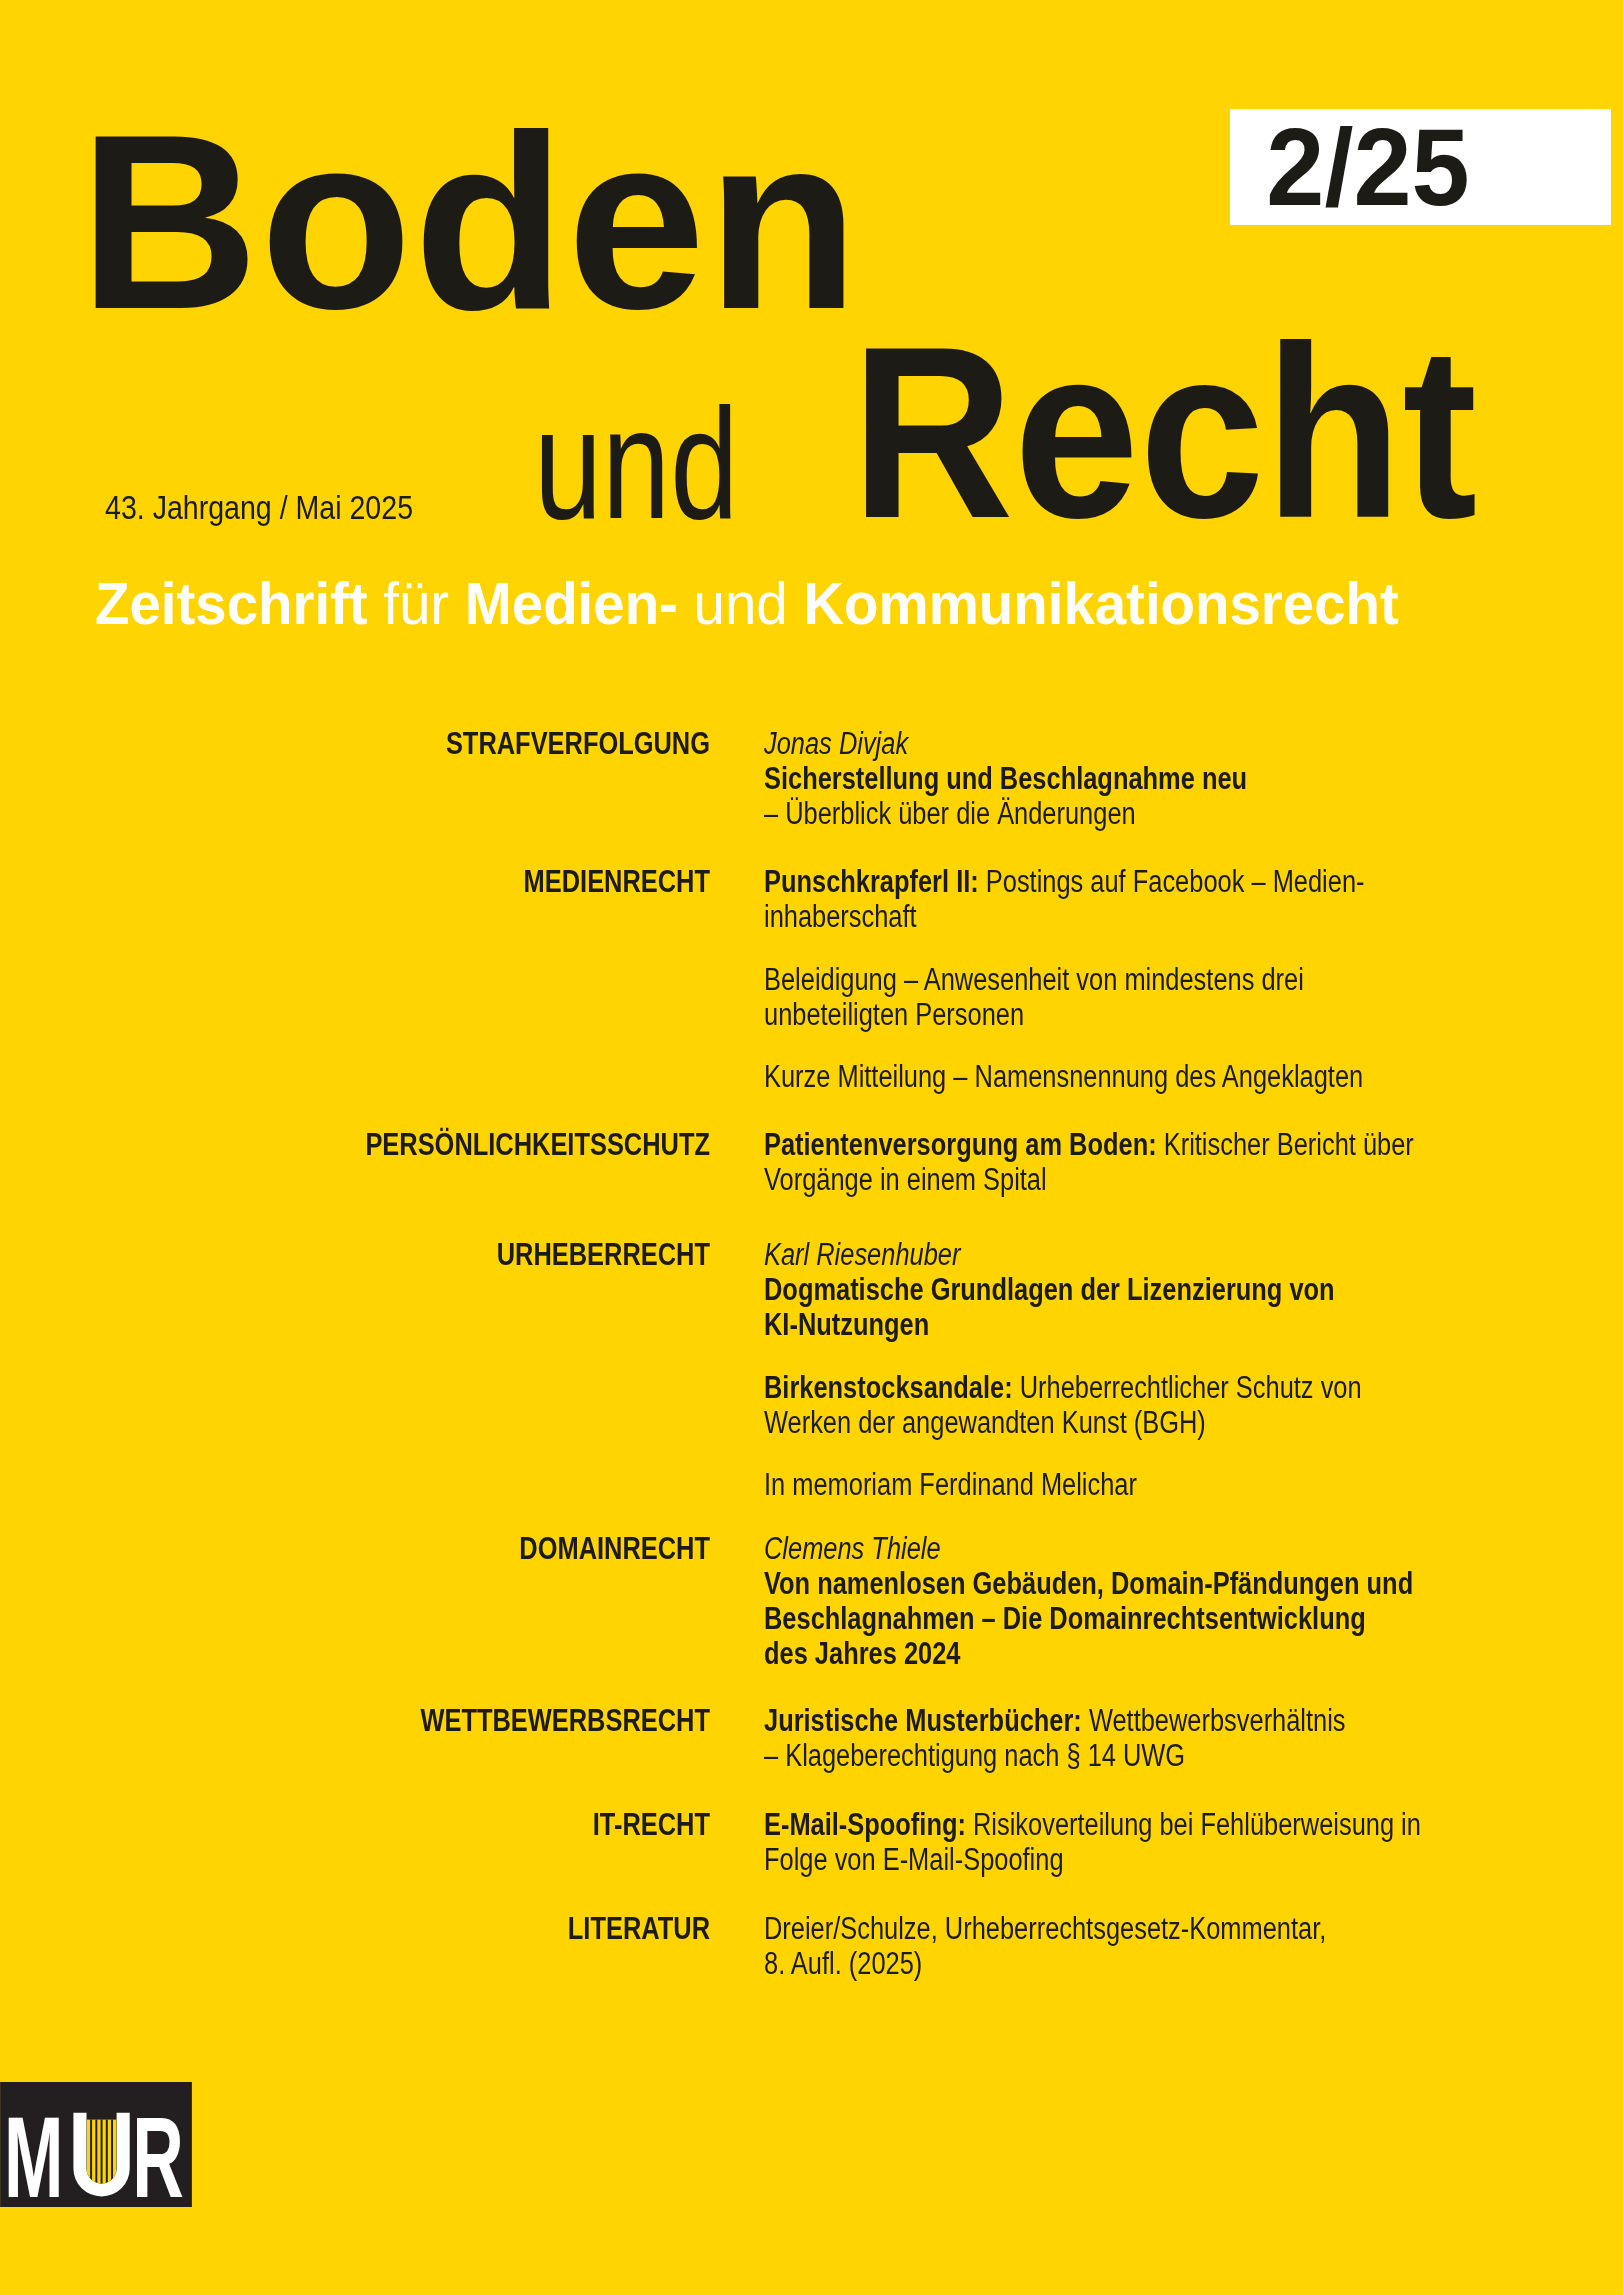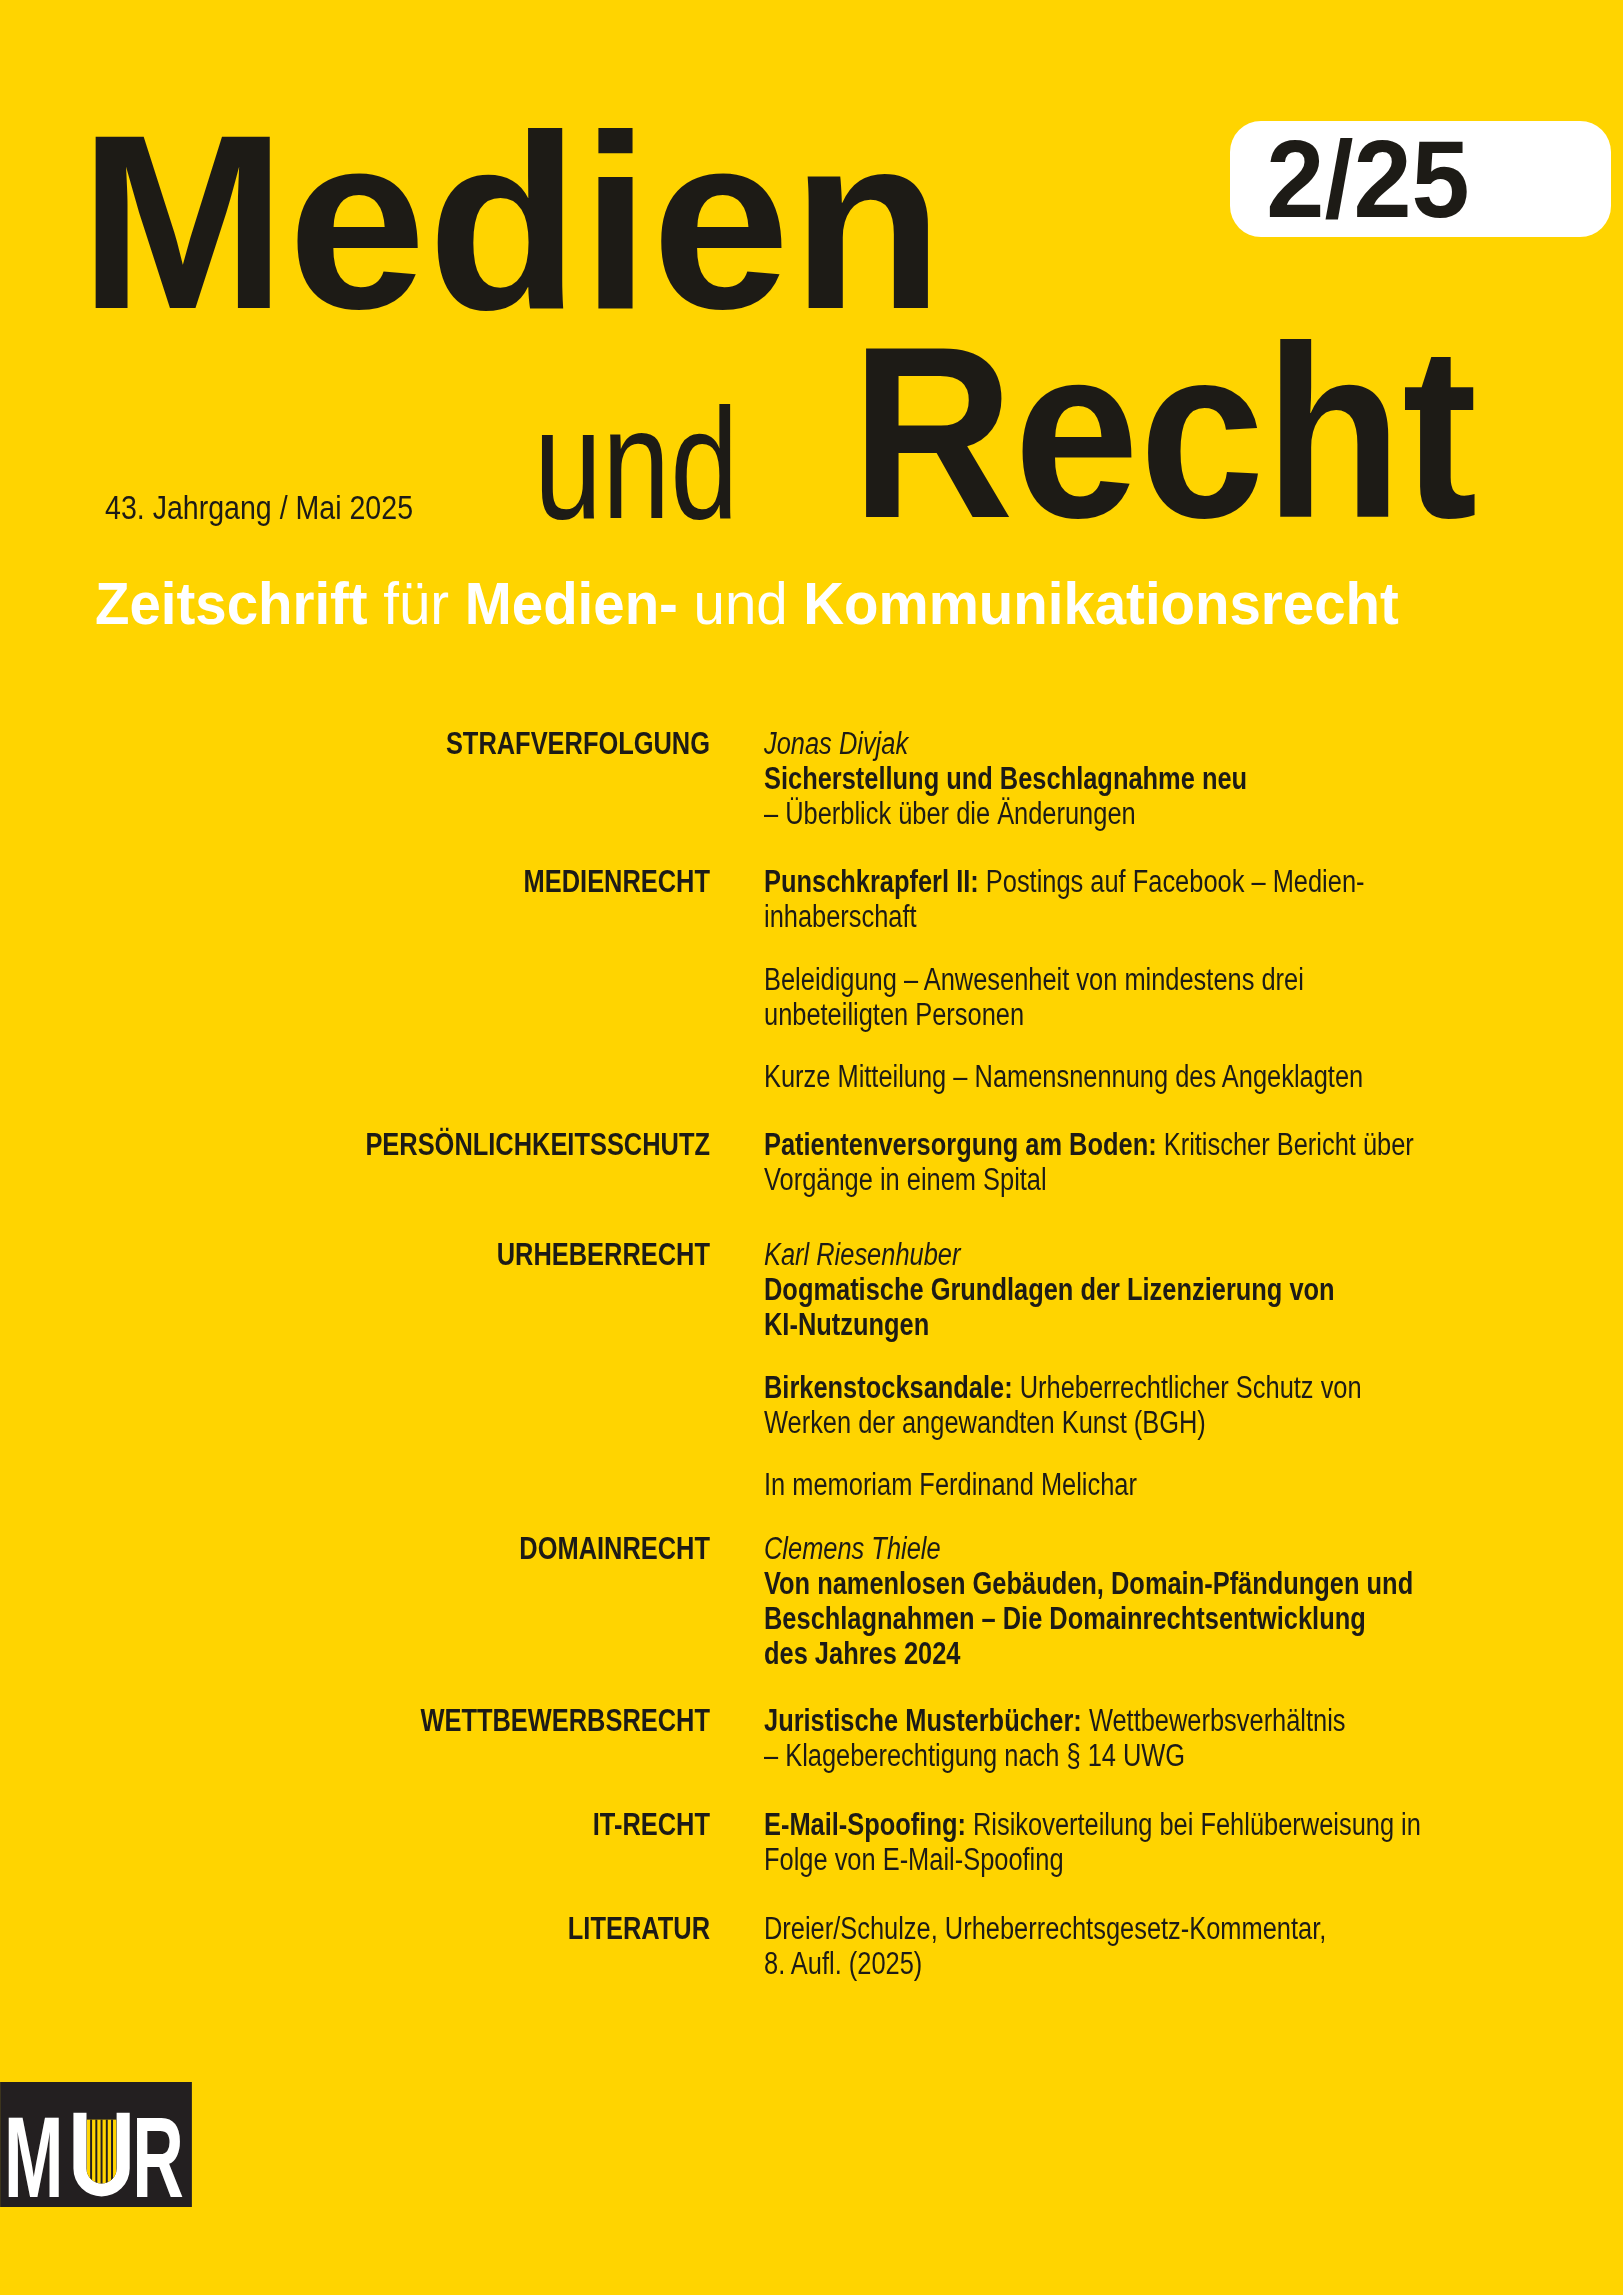--- a/index.html
+++ b/index.html
@@ -16,22 +16,22 @@
   }
   #title-und{
     left:534px;top:385px;font-size:157px;font-weight:normal;line-height:1;
     transform:scaleX(0.78);transform-origin:left top;white-space:nowrap;
   }
   #title-recht{
     left:851px;top:310px;font-size:245px;font-weight:bold;line-height:1;
     transform:scaleX(0.92);transform-origin:left top;white-space:nowrap;
   }
   #issue-badge{
-    left:1230px;top:121px;width:381px;height:116px;background:#FFFFFF;
-    display:flex;align-items:center;justify-content:center;border-radius:31px;
+    left:1230px;top:109px;width:381px;height:116px;background:#FFFFFF;
+    display:flex;align-items:center;justify-content:center;
   }
   #issue-badge .issue-text{
     font-size:110px;font-weight:bold;line-height:1;color:#1D1B16;
     transform:translateX(-52px) scaleX(0.95);
   }
   #volume-date{
     left:105px;top:489px;font-size:34px;line-height:1.1;
     transform:scaleX(0.84);transform-origin:left top;white-space:nowrap;
   }
   #subtitle{
@@ -63,21 +63,21 @@
   .toc-para:last-child{margin-bottom:0;}
   .toc-line{white-space:nowrap;}
   .seg-bold{font-weight:bold;}
   .seg-author{font-style:italic;}
   
   #logo{left:0;top:2082px;width:192px;height:125px;}
 </style>
 </head>
 <body>
 
-<div class="abs" id="title-medien">Medien</div>
+<div class="abs" id="title-medien">Boden</div>
 <div class="abs" id="title-und">und</div>
 <div class="abs" id="title-recht">Recht</div>
 
 <div class="abs" id="issue-badge">
   <span class="issue-text">2/25</span>
 </div>
 
 <div class="abs" id="volume-date">43. Jahrgang / Mai 2025</div>
 
 <div class="abs" id="subtitle"><span class="b">Zeitschrift </span><span class="">für </span><span class="b">Medien- </span><span class="">und </span><span class="b">Kommunikationsrecht</span></div>

